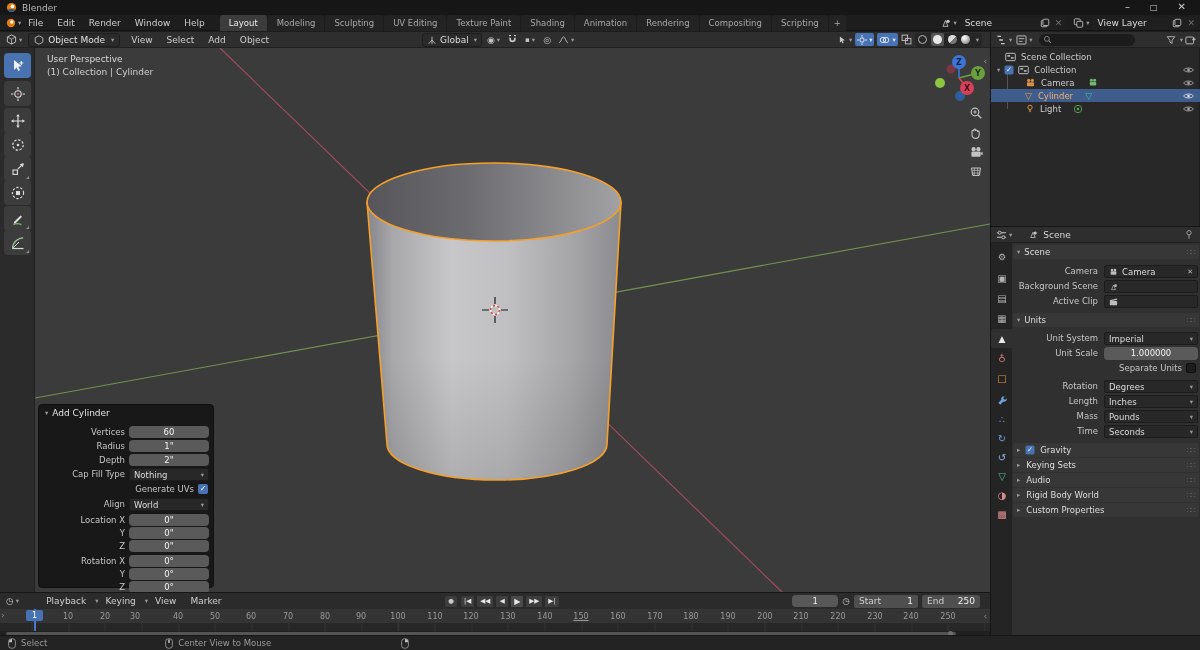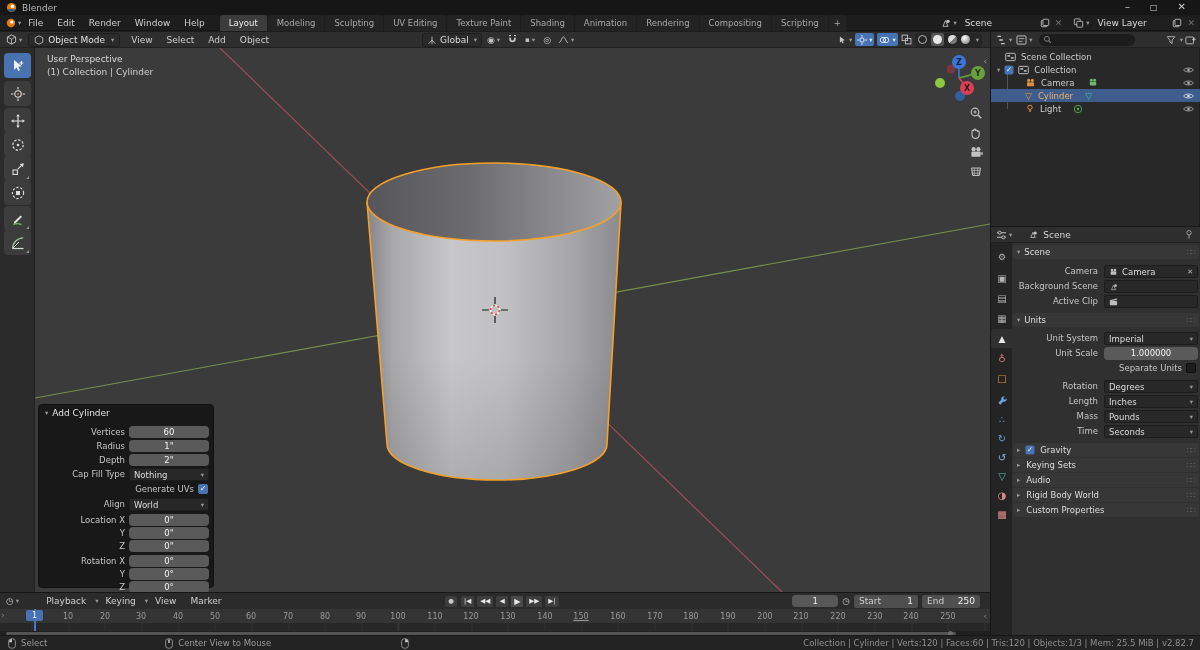--- a/index.html
+++ b/index.html
@@ -692,21 +692,21 @@
         <span class="row" style="width:58px;height:13px;background:#4f4f4f;border-radius:2px;padding:0 5px;justify-content:space-between;">
           <span style="color:#cfcfcf;">End</span>
           <span style="color:#f0f0f0;">250</span>
         </span>
       </span>
     </div>
 
     <div class="abs" style="left:0;top:16px;width:990px;height:14px;background:#343434;">
       <span class="rnum" style="left:68px;">10</span>
         <span class="rnum" style="left:105px;">20</span>
-      <span class="rnum" style="left:141px;text-align:right;">30</span>
+      <span class="rnum" style="left:135px;text-align:right;">30</span>
         <span class="rnum" style="left:178px;">40</span>
       <span class="rnum" style="left:215px;">50</span>
         <span class="rnum" style="left:251px;">60</span>
       <span class="rnum" style="left:288px;">70</span>
         <span class="rnum" style="left:325px;">80</span>
       <span class="rnum" style="left:361px;">90</span>
         <span class="rnum" style="left:398px;">100</span>
       <span class="rnum" style="left:435px;">110</span>
         <span class="rnum" style="left:471px;">120</span>
       <span class="rnum" style="left:508px;">130</span>
@@ -751,16 +751,15 @@
           <rect x="3.6" y="1.4" width="1.8" height="4" fill="#bdbdbd"></rect>
         </svg>
       </span>
     <span style="margin-left:5px;">Center View to Mouse</span>
     <span style="margin-left:130px;">
         <svg width="8" height="11" viewBox="0 0 9 12">
           <rect x=".7" y=".7" width="7.6" height="10.6" rx="3" fill="none" stroke="#9a9a9a"></rect>
           <path d="M8 4.5q0-3.3-3.5-3.5v3.5z" fill="#bdbdbd"></path>
         </svg>
       </span>
-    <span style="margin-left:auto;margin-right:6px;color:#8f8f8f;">Collection | Cylinder | Verts:120 | Faces:60 | Tris:120 | Objects:1/3 | Mem: 25.5 MiB | v2.82.7</span>
   </div>
 
 </div>
 
 </body></html>

